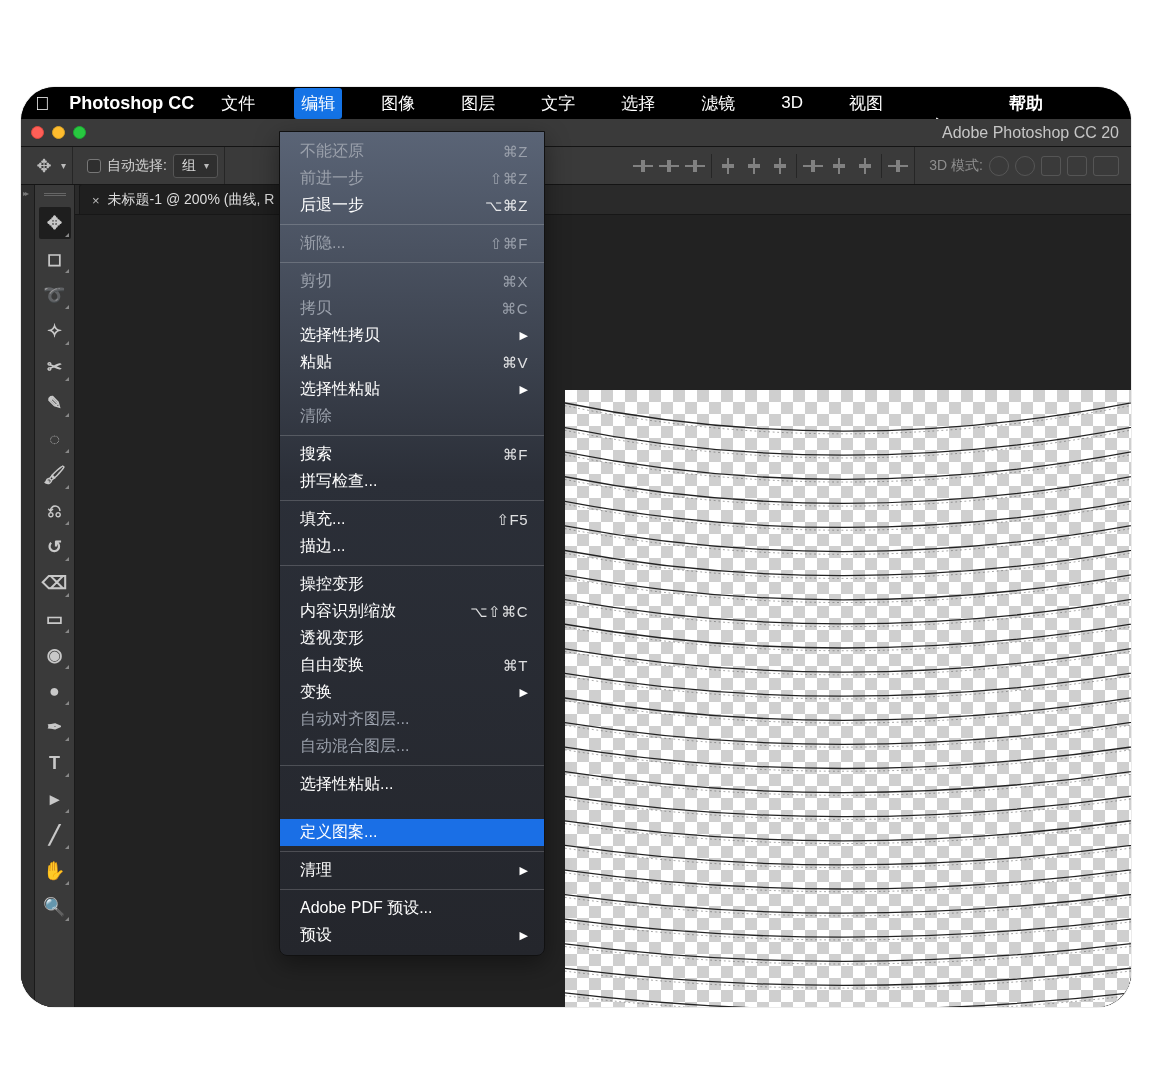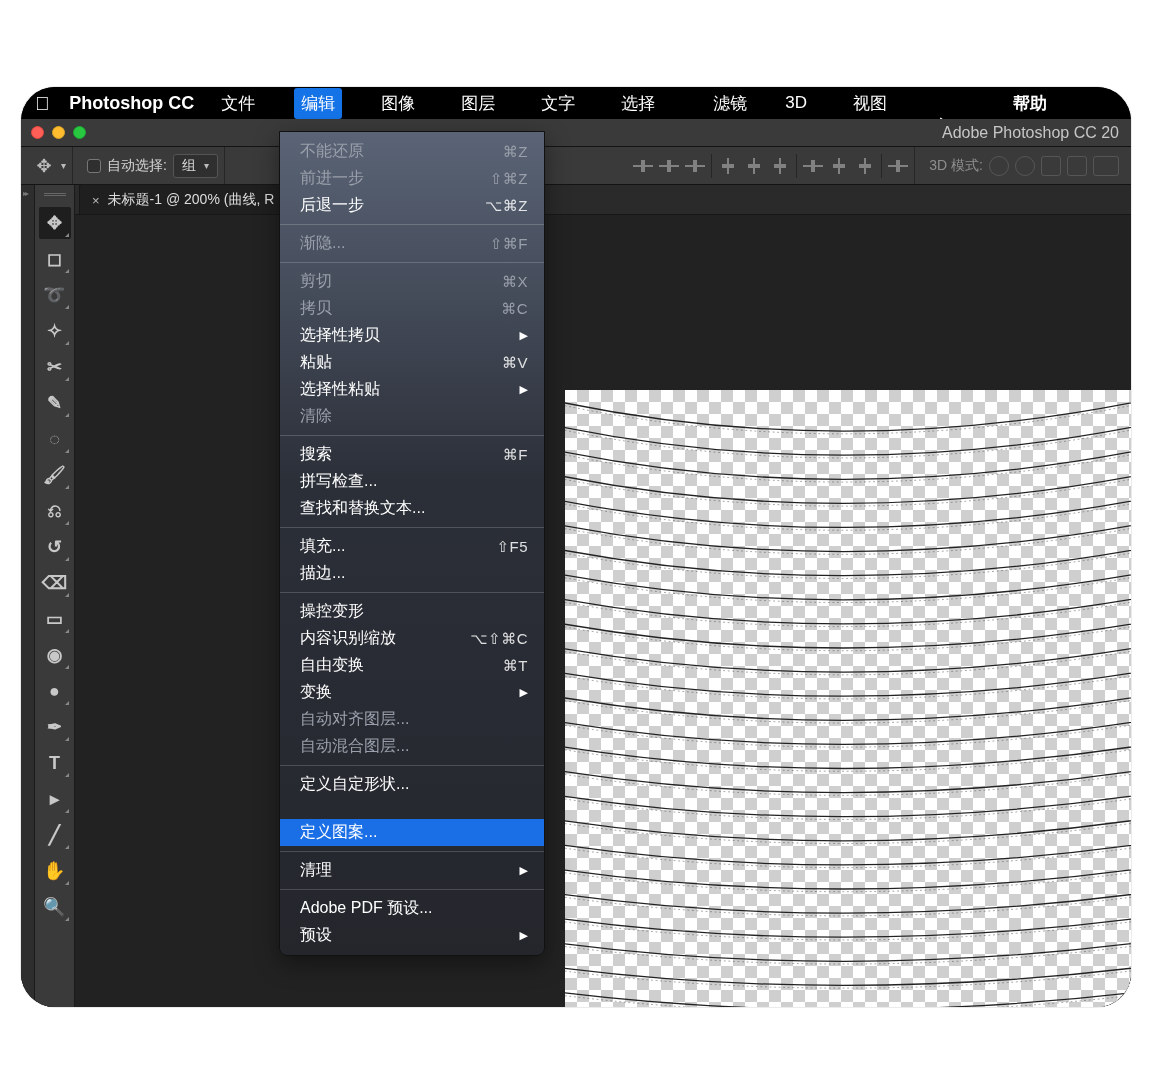--- a/index.html
+++ b/index.html
@@ -134,22 +134,22 @@
 <div class="shot">
 
   <div class="mac-menubar">
     <span class="apple"></span>
     <span class="appname">Photoshop CC</span>
     <span class="mitem" style="margin-right: 12px; text-align: right;">文件</span>
       <span class="mitem open" style="margin-right: 12px;">编辑</span>
       <span class="mitem" style="margin-right: 12px;">图像</span>
       <span class="mitem" style="margin-right: 12px;">图层</span>
       <span class="mitem" style="margin-right: 12px;">文字</span>
-      <span class="mitem" style="margin-right: 24px;">选择</span>
-      <span class="mitem" style="margin-right: 4px;">滤镜</span>
+      <span class="mitem" style="margin-right: 12px;">选择</span>
+      <span class="mitem" style="margin-right: 12px;">滤镜</span>
       <span class="mitem" style="margin-right: 12px;">3D</span>
       <span class="mitem" style="margin-right: 12px;">视图</span>
       <span class="mitem" style="margin-right: 12px; margin-top: 46px;">窗口</span>
       <span class="mitem" style="margin-right: 12px; font-weight: bold;">帮助</span>
   </div>
 
   <div class="ps-window">
 
     <div class="titlebar">
       <div class="traffic">
@@ -400,56 +400,56 @@
           <span class="lbl">清除</span>
         </div>
         <hr>
         <div class="mi">
           <span class="lbl">搜索</span>
           <span class="sc">⌘F</span>
         </div>
         <div class="mi">
           <span class="lbl">拼写检查...</span>
         </div>
-        <div class="mi">
-          <span class="lbl">查找和替换文本...</span>
-        </div>
         <hr>
         <div class="mi">
           <span class="lbl">填充...</span>
           <span class="sc">⇧F5</span>
         </div>
         <div class="mi">
           <span class="lbl">描边...</span>
         </div>
         <hr>
         <div class="mi">
           <span class="lbl">操控变形</span>
         </div>
         <div class="mi">
           <span class="lbl">内容识别缩放</span>
           <span class="sc">⌥⇧⌘C</span>
         </div>
         <div class="mi">
+          <span class="lbl">透视变形</span>
+        </div>
+        <div class="mi">
           <span class="lbl">自由变换</span>
           <span class="sc">⌘T</span>
         </div>
         <div class="mi">
           <span class="lbl">变换</span>
           <span class="arrow">▶</span>
         </div>
         <div class="mi disabled">
           <span class="lbl">自动对齐图层...</span>
         </div>
         <div class="mi disabled">
           <span class="lbl">自动混合图层...</span>
         </div>
         <hr>
         <div class="mi">
-          <span class="lbl">定义自定形状...</span>
+          <span class="lbl">选择性粘贴...</span>
         </div>
         <div class="mi highlight">
           <span class="lbl">定义图案...</span>
         </div>
         <hr>
         <div class="mi">
           <span class="lbl">清理</span>
           <span class="arrow">▶</span>
         </div>
         <hr>

